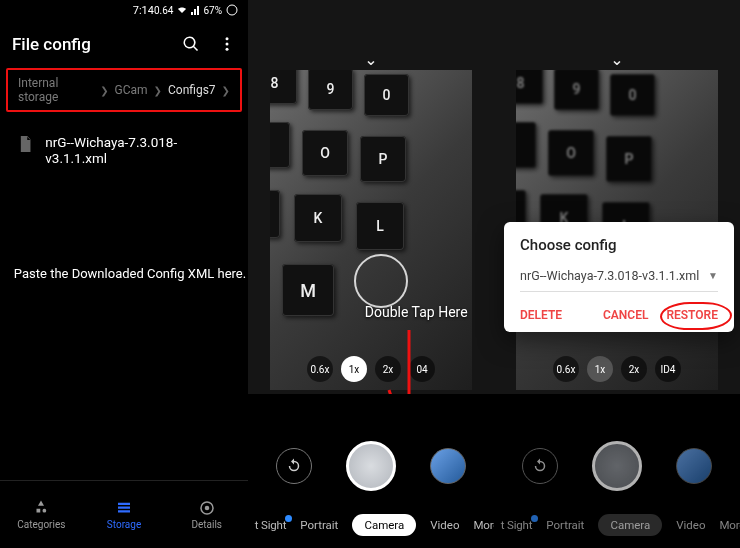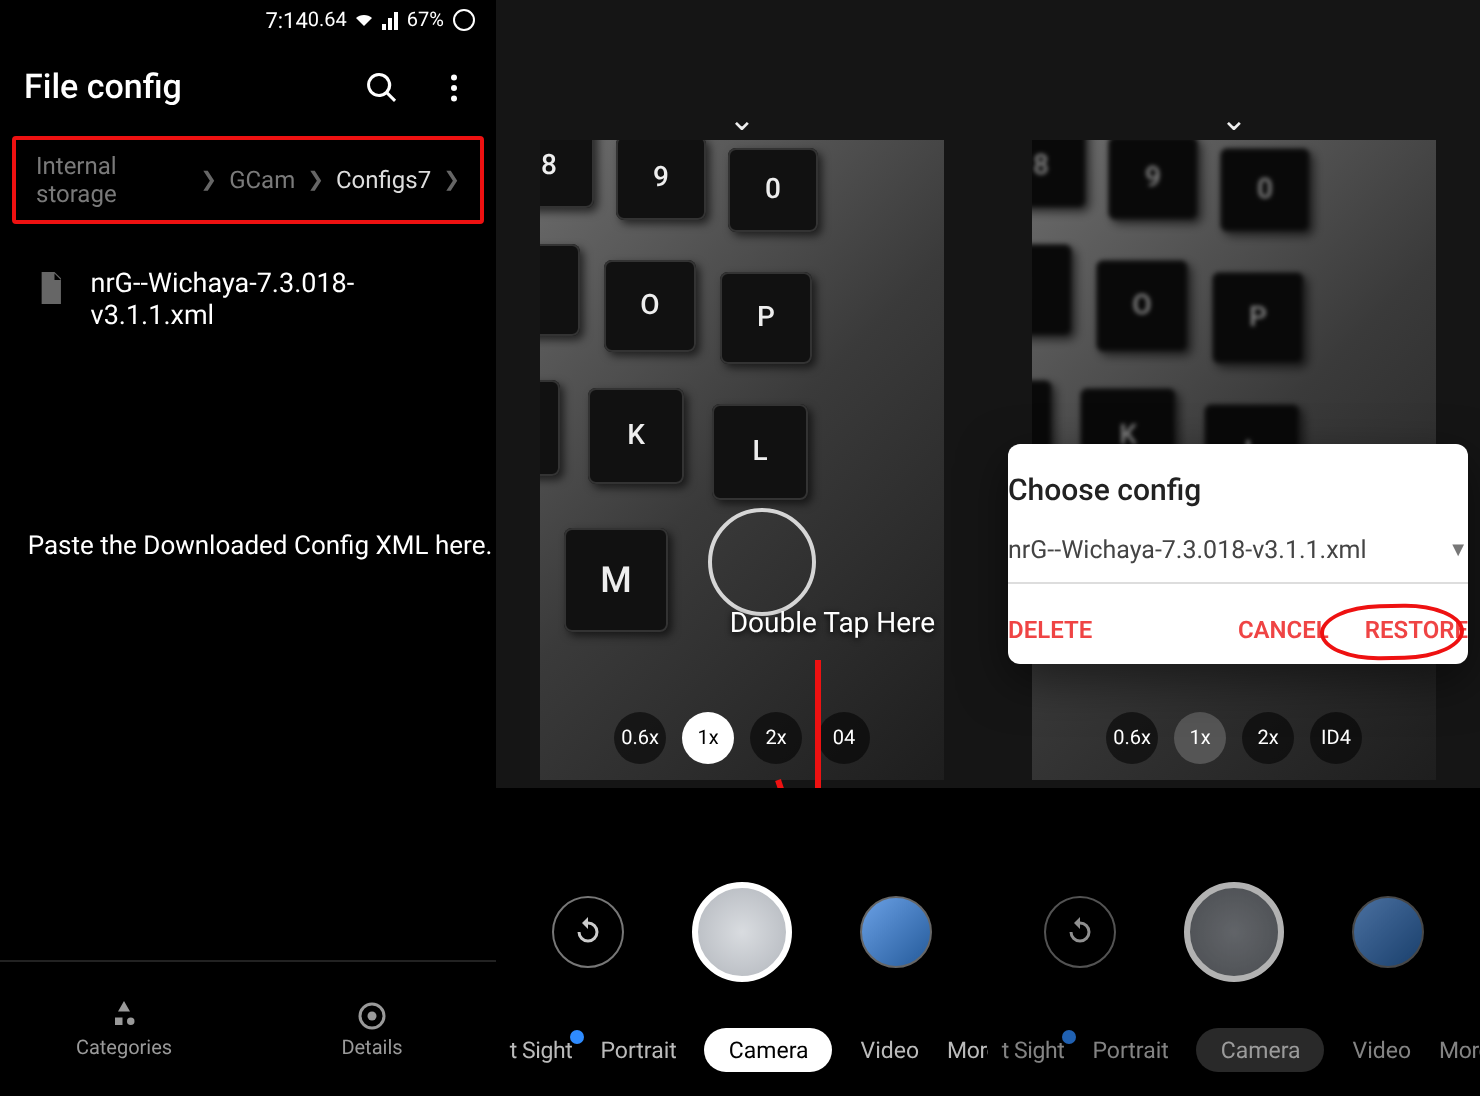--- a/index.html
+++ b/index.html
@@ -138,21 +138,21 @@
   }
   .red-arrow {
     position:absolute; top:330px; left:116px; width:70px; height:130px;
     pointer-events:none;
   }
 
   
   .dialog {
     position:absolute; top:222px; left:10px; right:6px;
     background:#fff; color:#222;
-    border-radius:6px; padding:14px 0 10px;
+    border-radius:6px; padding:14px 16px 10px;
     box-shadow:0 8px 24px rgba(0,0,0,.5);
   }
   .dlg-title { font-size:15px; font-weight:500; margin-bottom:14px; }
   .dlg-select {
     font-size:12.5px; color:#444; padding-bottom:8px;
     border-bottom:1px solid #ddd; display:flex;
     justify-content:space-between; align-items:center;
   }
   .dlg-actions {
     display:flex; justify-content:space-between;
@@ -227,20 +227,26 @@
   </div>
 
   <div class="fm-hint">Paste the Downloaded Config XML here.</div>
 
   <div class="fm-bottombar">
     <div class="fm-bnav">
       <svg viewBox="0 0 24 24">
           <path fill="currentColor" d="M12 2l4 7H8zM6 13h5v5H6zm10.5 0a2.5 2.5 0 110 5 2.5 2.5 0 010-5z"></path>
         </svg>
       <span>Categories</span>
+    </div>
+    <div class="fm-bnav active">
+      <svg viewBox="0 0 24 24">
+          <path fill="currentColor" d="M4 5h16v3H4zm0 5h16v3H4zm0 5h16v3H4z"></path>
+        </svg>
+      <span>Storage</span>
     </div>
     <div class="fm-bnav">
       <svg viewBox="0 0 24 24">
           <circle cx="12" cy="12" r="8" fill="none" stroke="currentColor" stroke-width="2"></circle>
           <circle cx="12" cy="12" r="3" fill="currentColor"></circle>
         </svg>
       <span>Details</span>
     </div>
   </div>
 </div>

